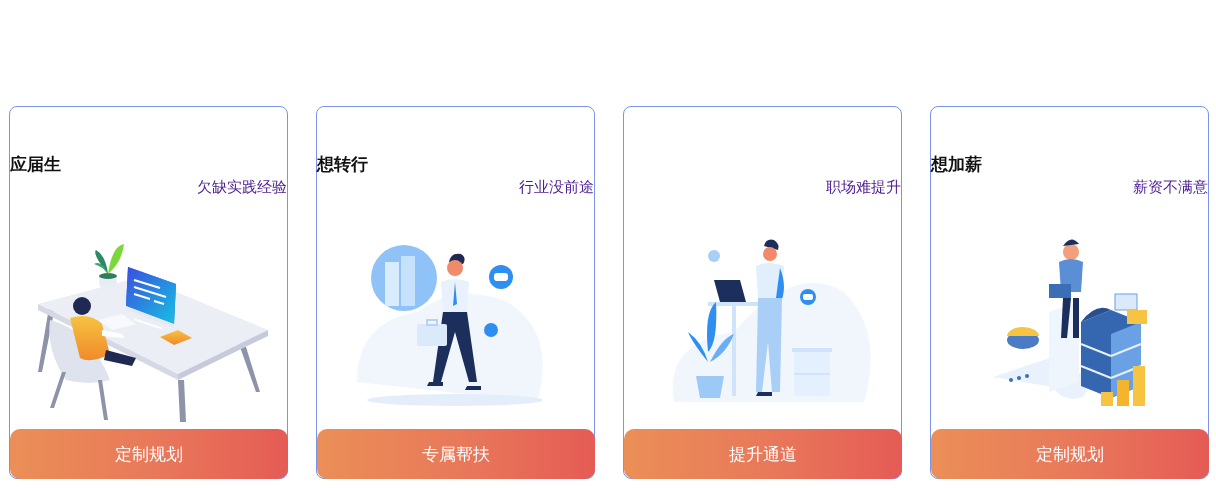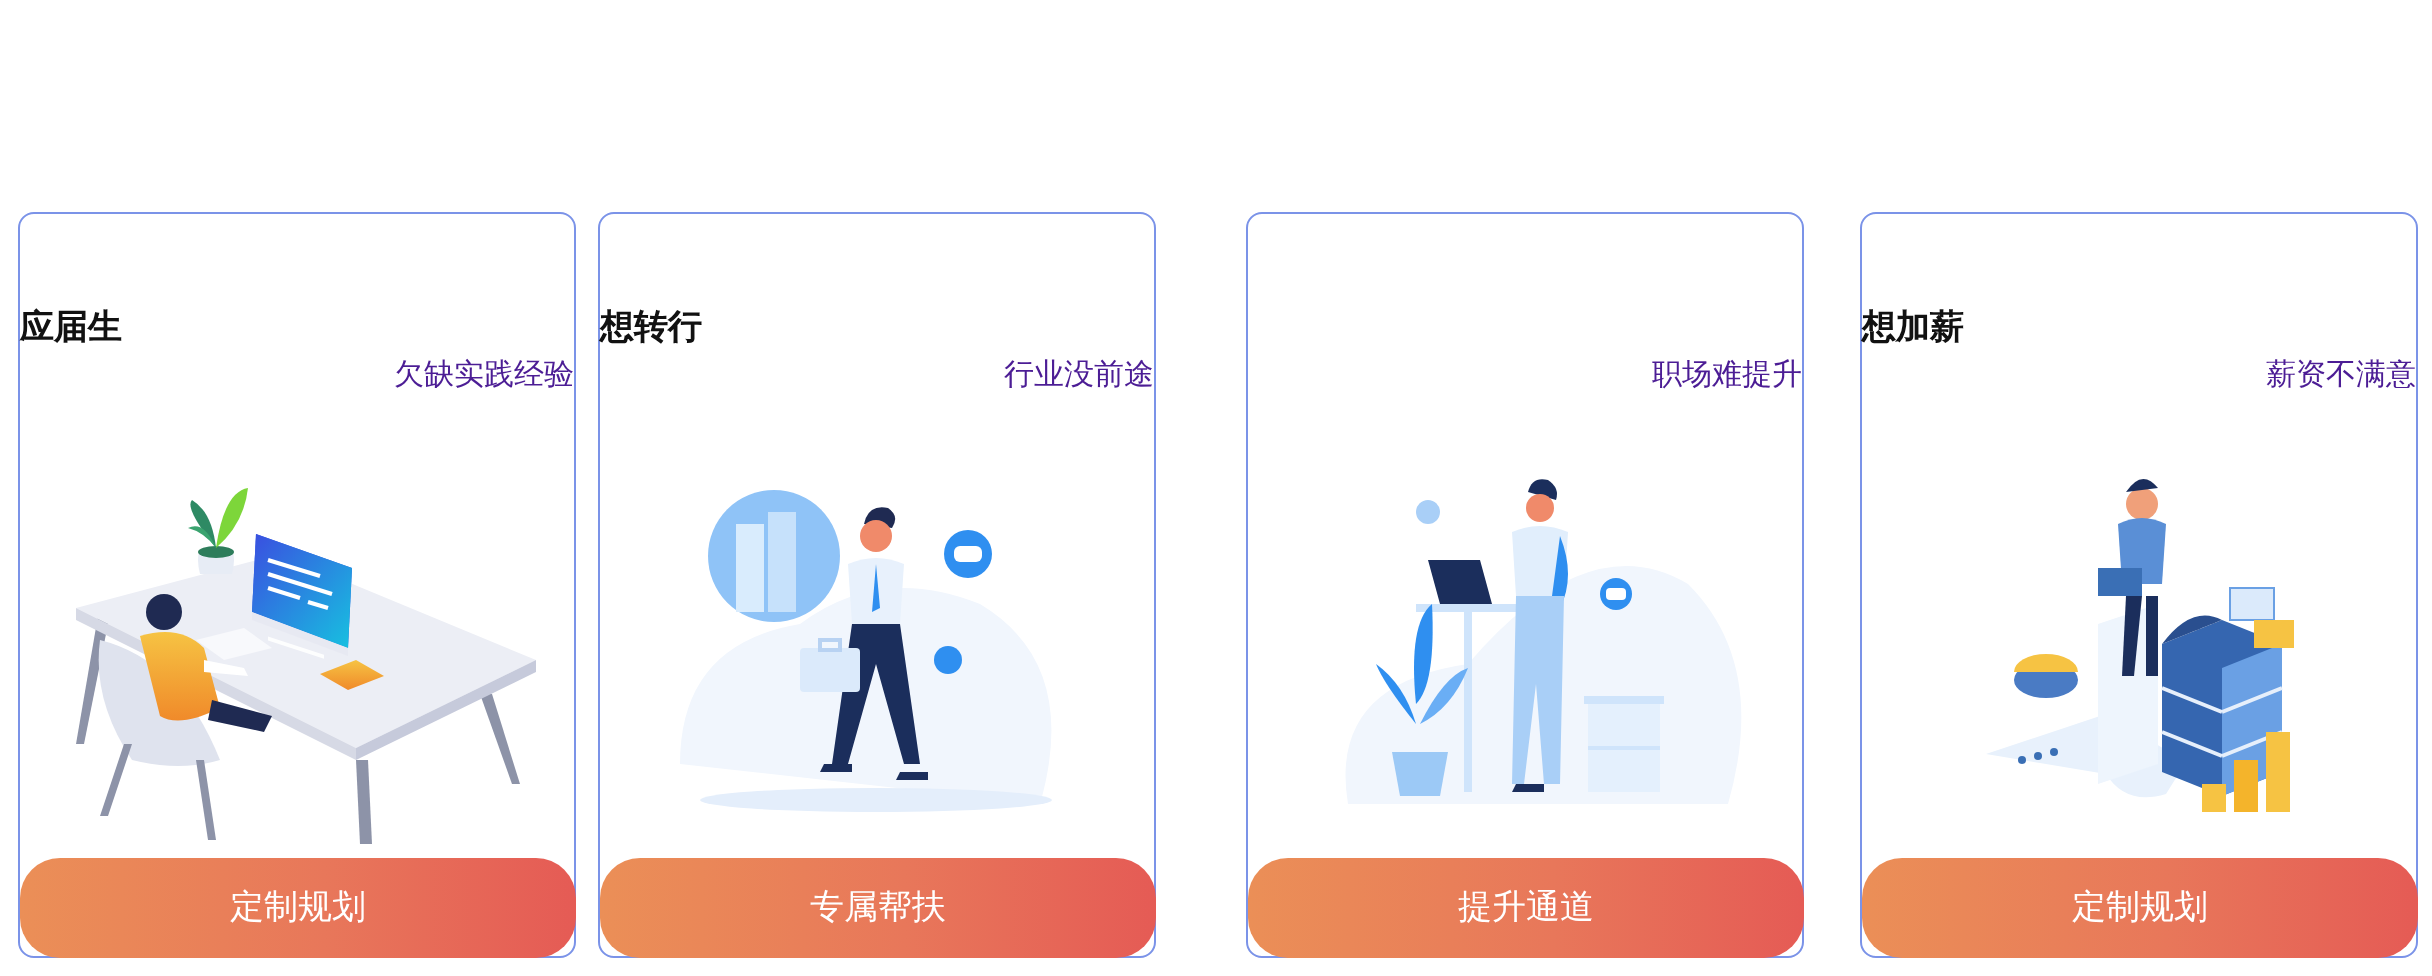--- a/index.html
+++ b/index.html
@@ -21,21 +21,21 @@
       position: absolute; left: 0; top: 46px; width: 100%;
       text-align: left; font-size: 17px; font-weight: bold; color: #111; line-height: 22px;
     }
     .card-sub {
       position: absolute; left: 0; top: 70px; width: 100%;
       text-align: right; font-size: 15px; color: #4c1d95; line-height: 20px;
     }
     .illus { position: absolute; left: 0; top: 125px; width: 277px; height: 195px; }
     .card-btn {
       position: absolute; left: 0; bottom: -1px; width: 278px; height: 50px;
-      border-radius: 20px; border: none; cursor: pointer;
+      border-radius: 10px; border: none; cursor: pointer;
       background: linear-gradient(90deg, #eb8f57 0%, #e8775a 55%, #e55b55 100%);
       color: #fff; font-size: 17px; line-height: 50px; text-align: center;
       font-family: "DejaVu Sans", "Liberation Sans", sans-serif;
     }
   </style>
 </head>
 <body>
 
 <div class="page">
 
@@ -88,21 +88,21 @@
 
         <circle cx="72" cy="74" r="9" fill="#1f2a52"></circle>
         <path d="M60,86 q20,-6 32,6 l8,30 q-20,10 -30,4 z" fill="url(#g2)"></path>
         <path d="M92,98 l20,4 l2,4 l-22,-2 z" fill="#ffffff"></path>
         <path d="M96,118 l30,8 l-4,8 l-28,-6 z" fill="#1f2a52"></path>
       </svg>
     </div>
     <button class="card-btn">定制规划</button>
   </div>
 
-  <div class="card" style="left:299px;">
+  <div class="card" style="left:316px;">
     <div class="card-title">想转行</div>
     <div class="card-sub">行业没前途</div>
     <div class="illus">
       <svg width="277" height="195" viewBox="0 0 277 195">
         <path d="M40,150 q0,-60 60,-70 q40,-30 90,-10 q50,30 30,100 z" fill="#f1f6fd"></path>
         <ellipse cx="138" cy="168" rx="88" ry="6" fill="#e4eefb"></ellipse>
 
         <circle cx="87" cy="46" r="33" fill="#8fc3f7"></circle>
         <rect x="68" y="30" width="14" height="44" fill="#d9ecfd"></rect>
         <rect x="84" y="24" width="14" height="50" fill="#c6e1fb"></rect>

